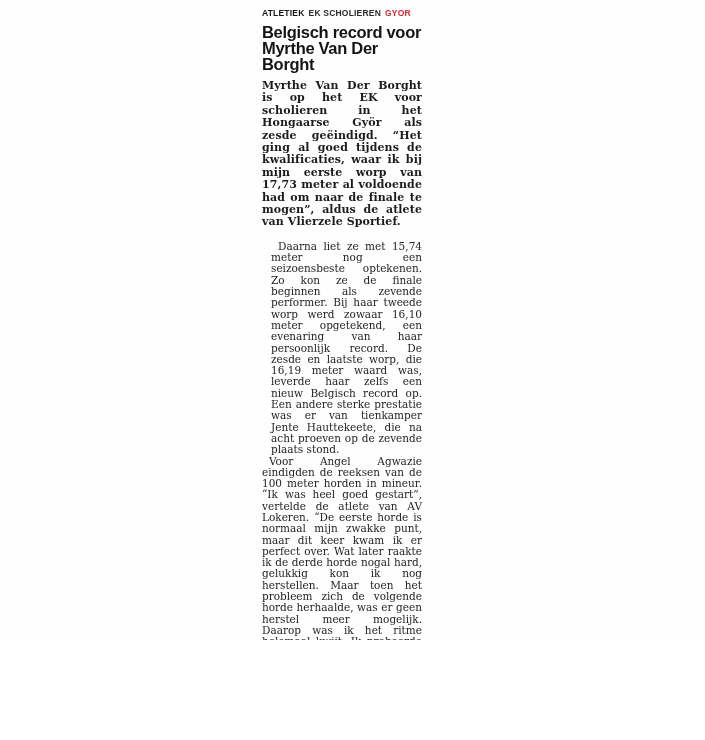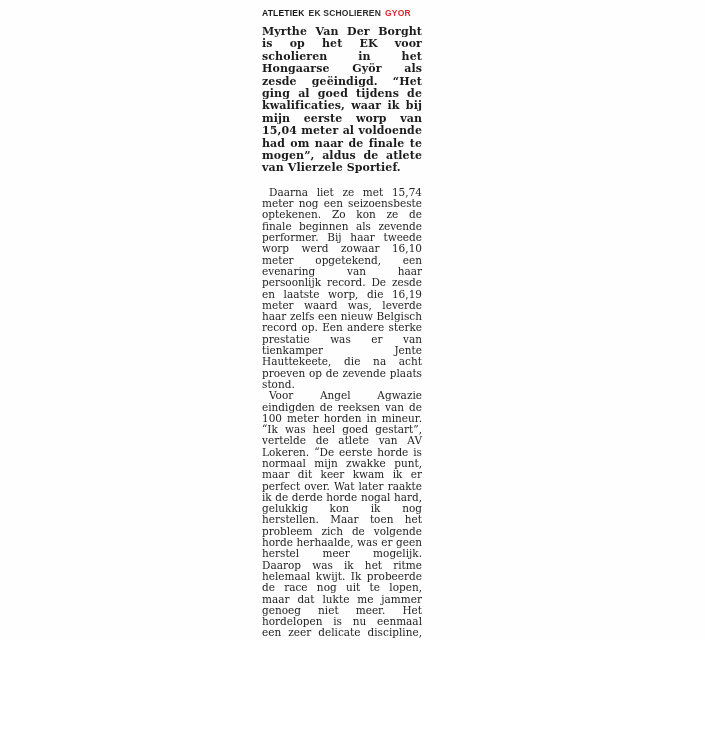--- a/index.html
+++ b/index.html
@@ -55,35 +55,37 @@
   .body-para {
     margin: 0;
     font-size: 10.5px;
     line-height: 11.3px;
     color: #242424;
     text-align: justify;
     text-indent: 7px;
   }
   .body-para.first {
     margin-top: 12px;
+    margin-left: 9px;
   }
 </style>
 </head>
 <body>
 
 <div class="page">
   <div class="article">
 
     <div class="kicker">
       <span class="k-section">ATLETIEK</span>
       <span class="k-event">EK SCHOLIEREN</span>
       <span class="k-place">GYOR</span>
     </div>
 
+    <h1 class="headline">Belgisch record voor Myrthe Van Der Borght</h1>
 
-    <p class="lead">Myrthe Van Der Borght is op het EK voor scholieren in het Hongaarse Györ als zesde geëindigd. “Het ging al goed tijdens de kwalificaties, waar ik bij mijn eerste worp van 15,04 meter al voldoende had om naar de finale te mogen”, aldus de atlete van Vlierzele Sportief.</p>
+    <p class="lead">Myrthe Van Der Borght is op het EK voor scholieren in het Hongaarse Györ als zesde geëindigd. “Het ging al goed tijdens de kwalificaties, waar ik bij mijn eerste worp van 17,73 meter al voldoende had om naar de finale te mogen”, aldus de atlete van Vlierzele Sportief.</p>
 
     <p class="body-para first">Daarna liet ze met 15,74 meter nog een seizoensbeste optekenen. Zo kon ze de finale beginnen als zevende performer. Bij haar tweede worp werd zowaar 16,10 meter opgetekend, een evenaring van haar persoonlijk record. De zesde en laatste worp, die 16,19 meter waard was, leverde haar zelfs een nieuw Belgisch record op. Een andere sterke prestatie was er van tienkamper Jente Hauttekeete, die na acht proeven op de zevende plaats stond.</p>
 
     <p class="body-para">Voor Angel Agwazie eindigden de reeksen van de 100 meter horden in mineur. “Ik was heel goed gestart”, vertelde de atlete van AV Lokeren. “De eerste horde is normaal mijn zwakke punt, maar dit keer kwam ik er perfect over. Wat later raakte ik de derde horde nogal hard, gelukkig kon ik nog herstellen. Maar toen het probleem zich de volgende horde herhaalde, was er geen herstel meer mogelijk. Daarop was ik het ritme helemaal kwijt. Ik probeerde de race nog uit te lopen, maar dat lukte me jammer genoeg niet meer. Het hordelopen is nu eenmaal een zeer delicate discipline, waarin een klein detail kan beslissend zijn. In het begin was ik toch een beetje onder de indruk van het voorval. Op naar de volgende, zeg ik nu.”</p>
 
   </div>
 </div>
 
 </body></html>

